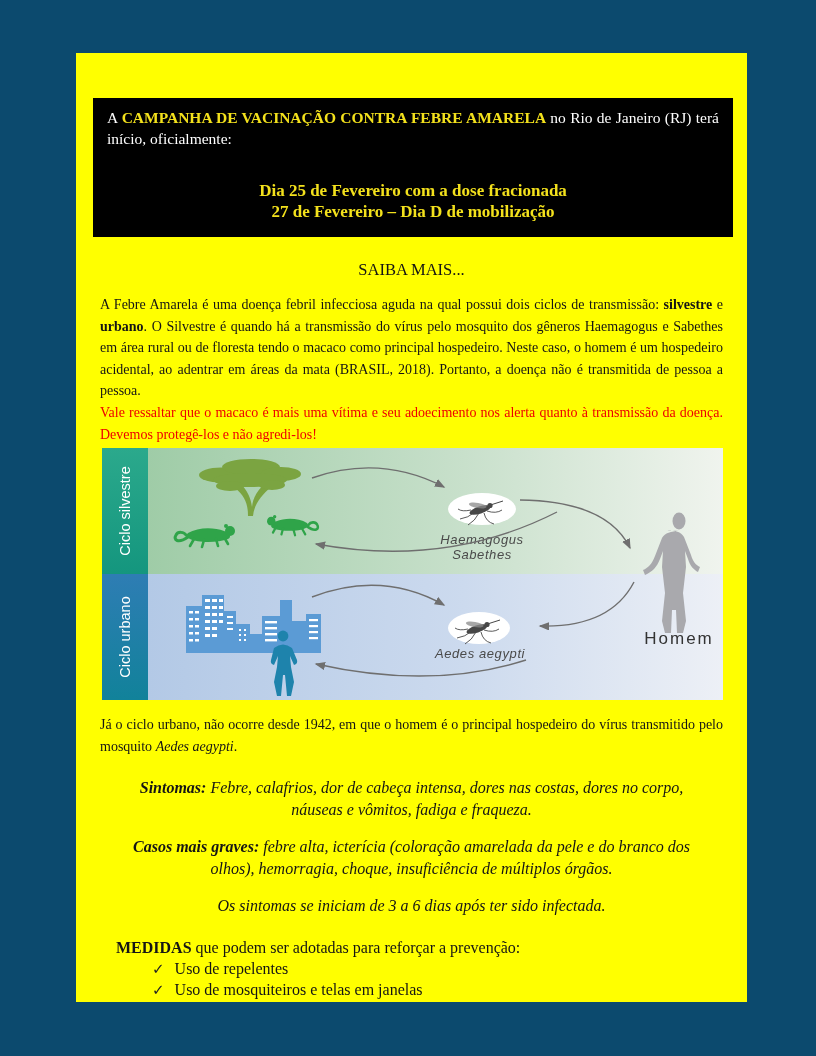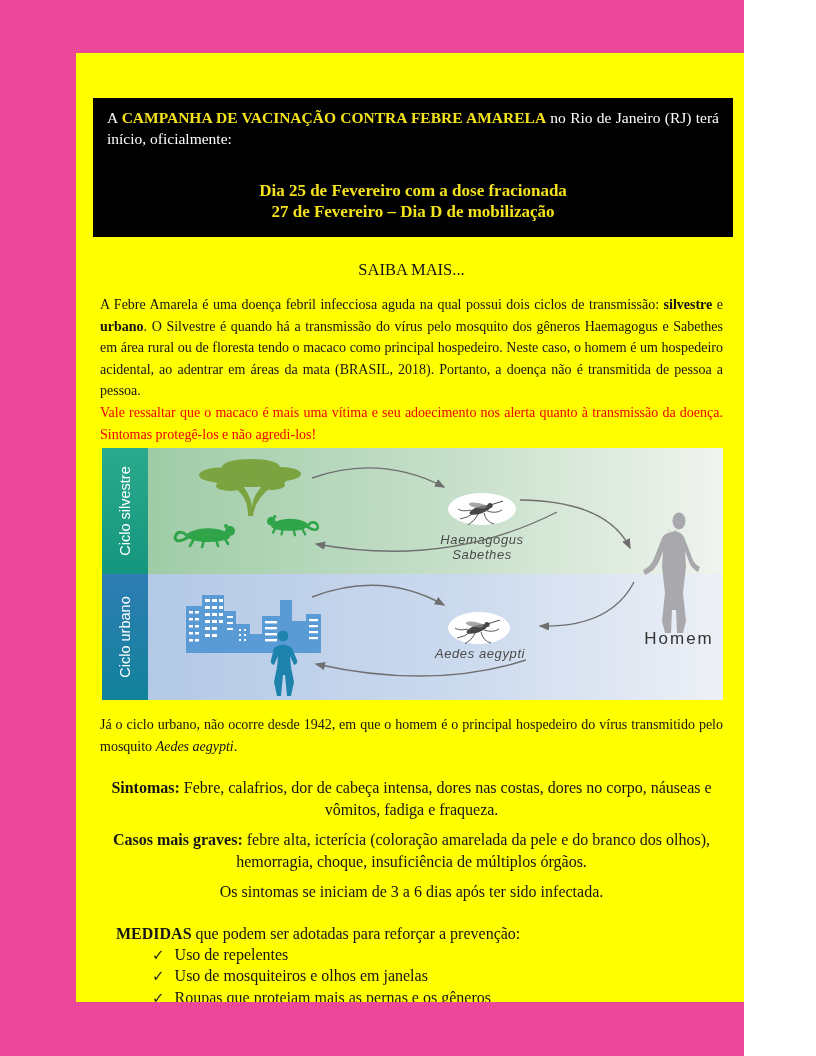--- a/index.html
+++ b/index.html
@@ -1,37 +1,37 @@
 <!DOCTYPE html>
 <html><head>
 <meta charset="utf-8">
 <style>
   html,body{margin:0;padding:0;background:#ffffff;}
-  .page{position:relative;width:744px;height:1056px;background:#ec4899;overflow:hidden;
+  .page{position:relative;width:816px;height:1056px;background:#0c4a6e;overflow:hidden;
         font-family:"Liberation Serif", serif;}
   .sheet{position:absolute;left:76px;top:53px;width:671px;height:949px;background:#ffff00;overflow:hidden;}
 
   
   .header-box{margin:45px 14px 0 17px;background:#000000;padding:9px 14px 15px 14px;box-sizing:border-box;}
   .hb-intro{margin:0;color:#ffffff;font-size:15.5px;line-height:21px;text-align:justify;}
   .hb-intro .hl{color:#f3e11c;font-weight:bold;}
   .hb-dates{margin-top:31px;text-align:center;color:#f3e11c;font-weight:bold;font-size:17px;line-height:21px;}
 
   .saiba{margin:23px 24px 0;text-align:center;font-weight:normal;font-size:16.5px;color:#141414;}
 
   .para{margin:14px 24px 0;font-size:14px;line-height:21.6px;color:#151515;text-align:justify;}
   .para.tight{margin-top:0;}
   .warning{color:#ee0000;}
   .bold{font-weight:bold;}
   .ital{font-style:italic;}
 
   .diagram{margin:3px 24px 0 26px;width:621px;height:252px;line-height:0;}
 
   .sym{margin:20px 24px 0;font-size:16px;line-height:21.5px;color:#151515;text-align:center;}
-  .sym p{margin:9px;}
+  .sym p{margin:16px;font-style:italic;}
 
   .measures{margin:20px 40px 0;font-size:16px;line-height:21px;color:#151515;}
   .measures-lead{margin:0;}
   .check-row{display:flex;align-items:baseline;gap:10px;padding-left:36px;line-height:19.5px;margin-top:1px;}
   .check{color:#222222;font-size:15px;font-family:"DejaVu Sans", sans-serif;}
 
   
   .striplabel{font-family:"Liberation Sans", sans-serif;font-size:14.5px;fill:#ffffff;}
   .mosqlabel{font-family:"Liberation Sans", sans-serif;font-size:13px;font-style:italic;fill:#4a4a4a;letter-spacing:.6px;}
   .homemlabel{font-family:"Liberation Sans", sans-serif;font-size:17px;fill:#333333;letter-spacing:2px;}
@@ -47,21 +47,21 @@
       <div class="hb-dates">
         <div>Dia 25 de Fevereiro com a dose fracionada</div>
         <div>27 de Fevereiro – Dia D de mobilização</div>
       </div>
     </div>
 
     <div class="saiba">SAIBA MAIS...</div>
 
     <p class="para"><span>A Febre Amarela é uma doença febril infecciosa aguda na qual possui dois ciclos de transmissão: </span><span class="bold">silvestre</span><span> e </span><span class="bold">urbano</span><span>. O Silvestre é quando há a transmissão do vírus pelo mosquito dos gêneros Haemagogus e Sabethes em área rural ou de floresta tendo o macaco como principal hospedeiro. Neste caso, o homem é um hospedeiro acidental, ao adentrar em áreas da mata (BRASIL, 2018). Portanto, a doença não é transmitida de pessoa a pessoa.</span></p>
 
-    <p class="para tight warning">Vale ressaltar que o macaco é mais uma vítima e seu adoecimento nos alerta quanto à transmissão da doença. Sintomas protegê-los e não agredi-los!</p>
+    <p class="para tight warning">Vale ressaltar que o macaco é mais uma vítima e seu adoecimento nos alerta quanto à transmissão da doença. Devemos protegê-los e não agredi-los!</p>
 
     <div class="diagram">
       <svg width="621" height="252" viewBox="0 0 621 252" xmlns="http://www.w3.org/2000/svg">
         <defs>
           <linearGradient id="gTopBg" x1="0" y1="0" x2="1" y2="0">
             <stop offset="0" stop-color="#9fcca7"></stop>
               <stop offset="0.55" stop-color="#c8e0cb"></stop>
               <stop offset="1" stop-color="#f0f4ee"></stop>
           </linearGradient>
           <linearGradient id="gBotBg" x1="0" y1="0" x2="1" y2="0">
@@ -223,21 +223,21 @@
     </div>
 
     <div class="measures">
       <p class="measures-lead"><b>MEDIDAS</b><span> que podem ser adotadas para reforçar a prevenção:</span></p>
       <div class="check-row">
         <span class="check">✓</span>
         <span>Uso de repelentes</span>
       </div>
       <div class="check-row">
         <span class="check">✓</span>
-        <span>Uso de mosquiteiros e olhos em janelas</span>
+        <span>Uso de mosquiteiros e telas em janelas</span>
       </div>
       <div class="check-row">
         <span class="check">✓</span>
         <span>Roupas que protejam mais as pernas e os gêneros</span>
       </div>
     </div>
 
   </div>
 </div>
 

